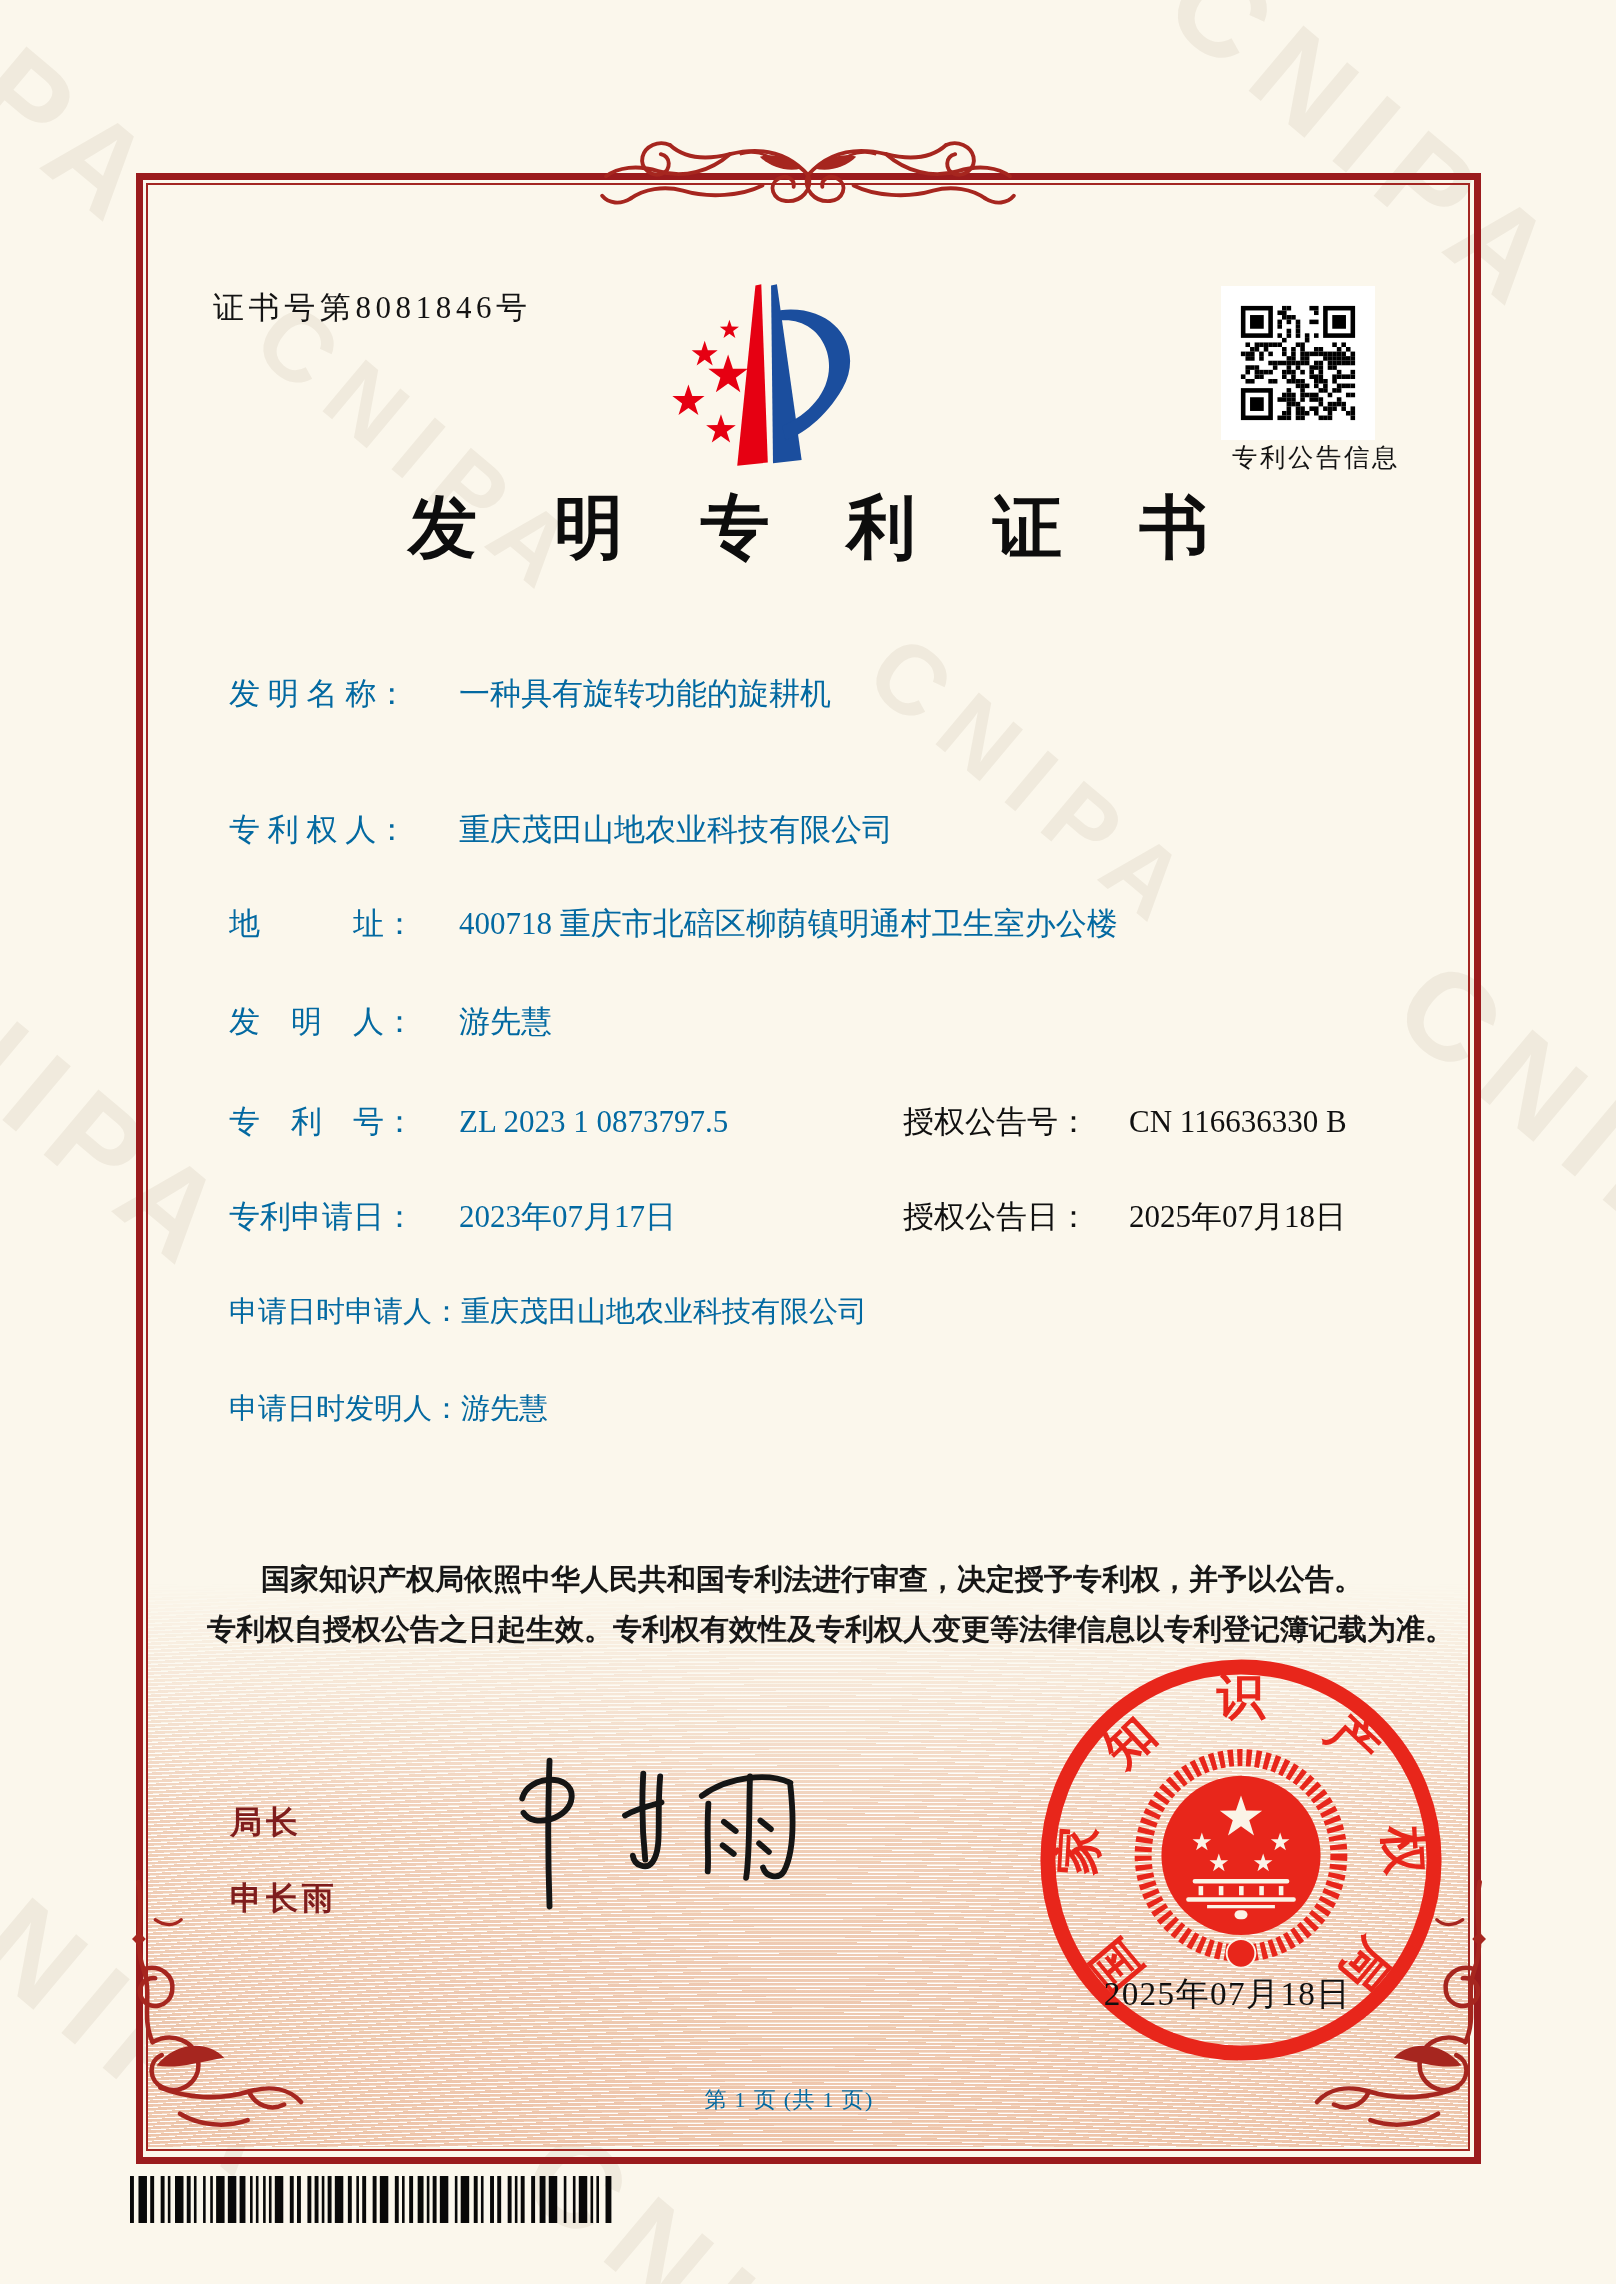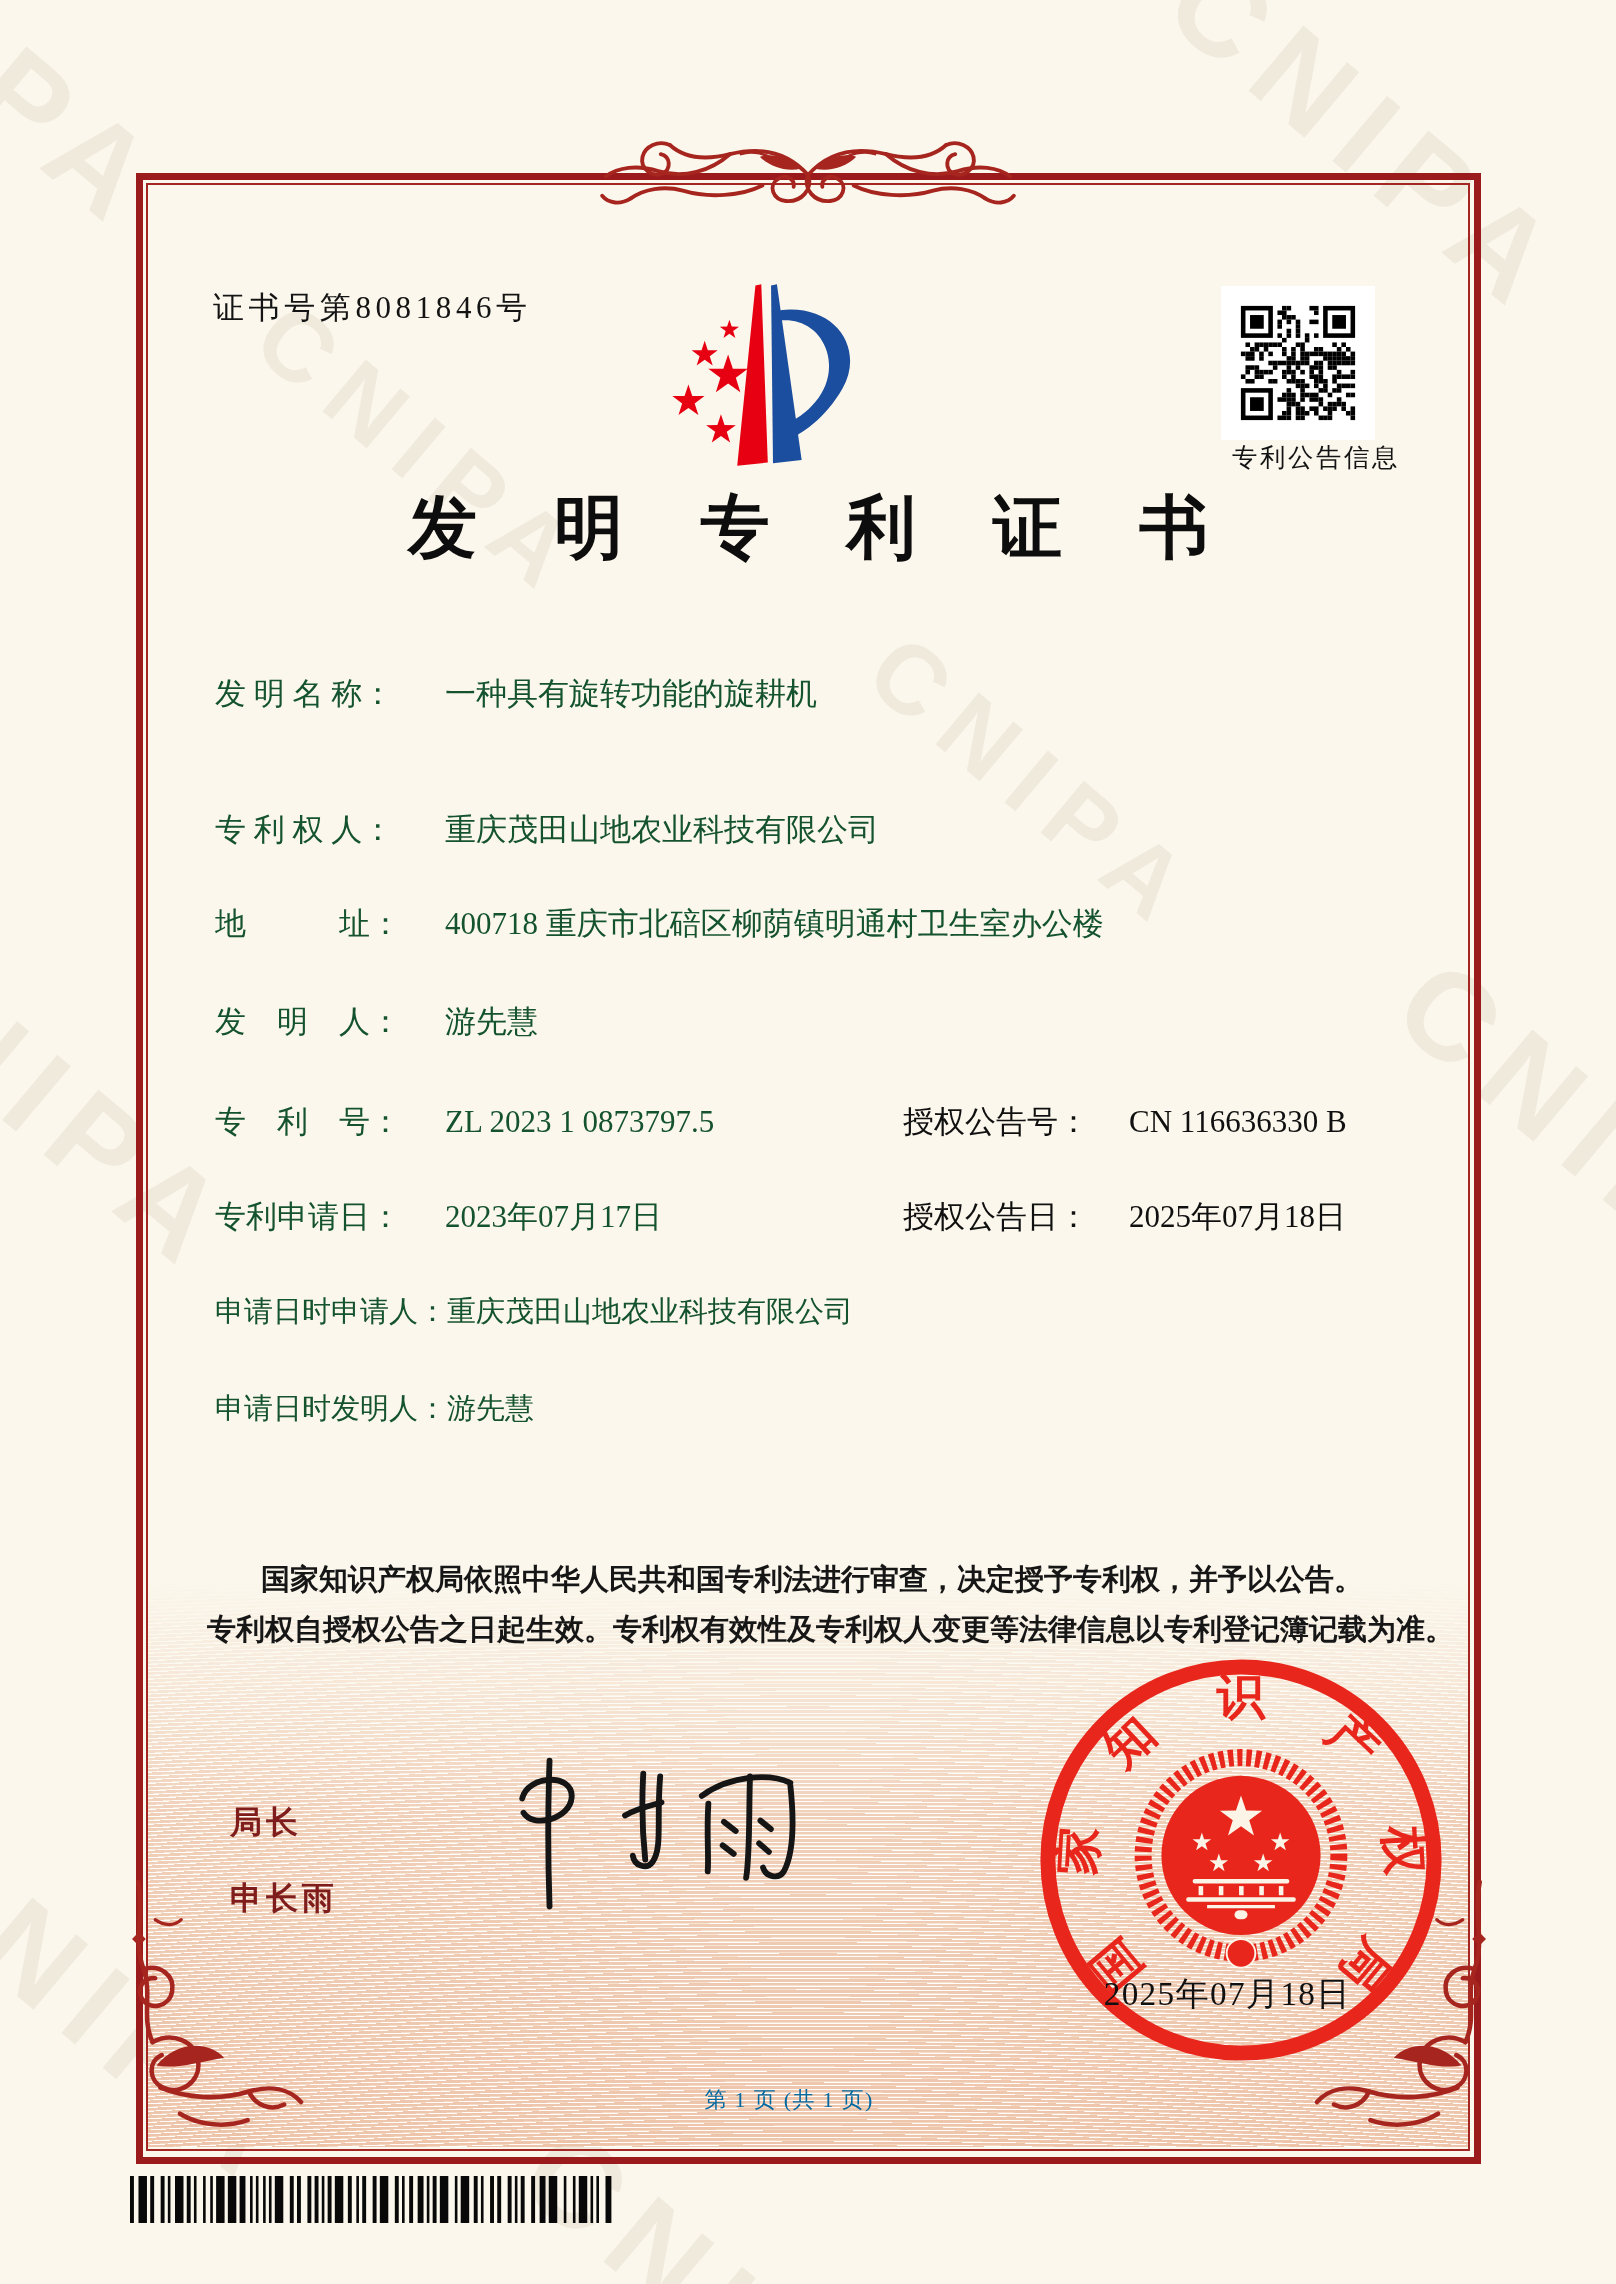--- a/index.html
+++ b/index.html
@@ -33,21 +33,21 @@
   .orn{position:absolute;}
 
   
   .certno{position:absolute;left:213px;top:287px;font-size:31px;letter-spacing:4.6px;color:#141414;}
   .title{position:absolute;left:0;top:482px;width:1616px;text-align:center;
       font-size:69px;font-weight:700;letter-spacing:30px;text-indent:30px;color:#0d0d0d;}
   .qrbox{position:absolute;left:1221px;top:286px;width:154px;height:154px;background:#ffffff;}
   .qrcap{position:absolute;left:1194px;top:441px;width:206px;text-align:right;
       font-size:25.4px;letter-spacing:2.6px;color:#141414;}
 
-  .row{position:absolute;left:215px;font-size:31px;color:#14532d;white-space:nowrap;}
+  .row{position:absolute;left:229px;font-size:31px;color:#0369a1;white-space:nowrap;}
   .row .lab{display:inline-block;min-width:230px;}
   .rcol{position:absolute;left:903px;font-size:31px;color:#101010;white-space:nowrap;}
   .rcol .lab{display:inline-block;min-width:226px;}
 
   .para{position:absolute;font-size:29px;color:#161616;white-space:nowrap;font-weight:bold;}
 
   .signer{position:absolute;left:230px;font-size:32px;font-weight:600;
       font-family:"Liberation Sans",sans-serif;color:#7f1d1d;letter-spacing:3.9px;}
 
   .footer{position:absolute;left:678px;top:2085px;width:222px;text-align:center;

